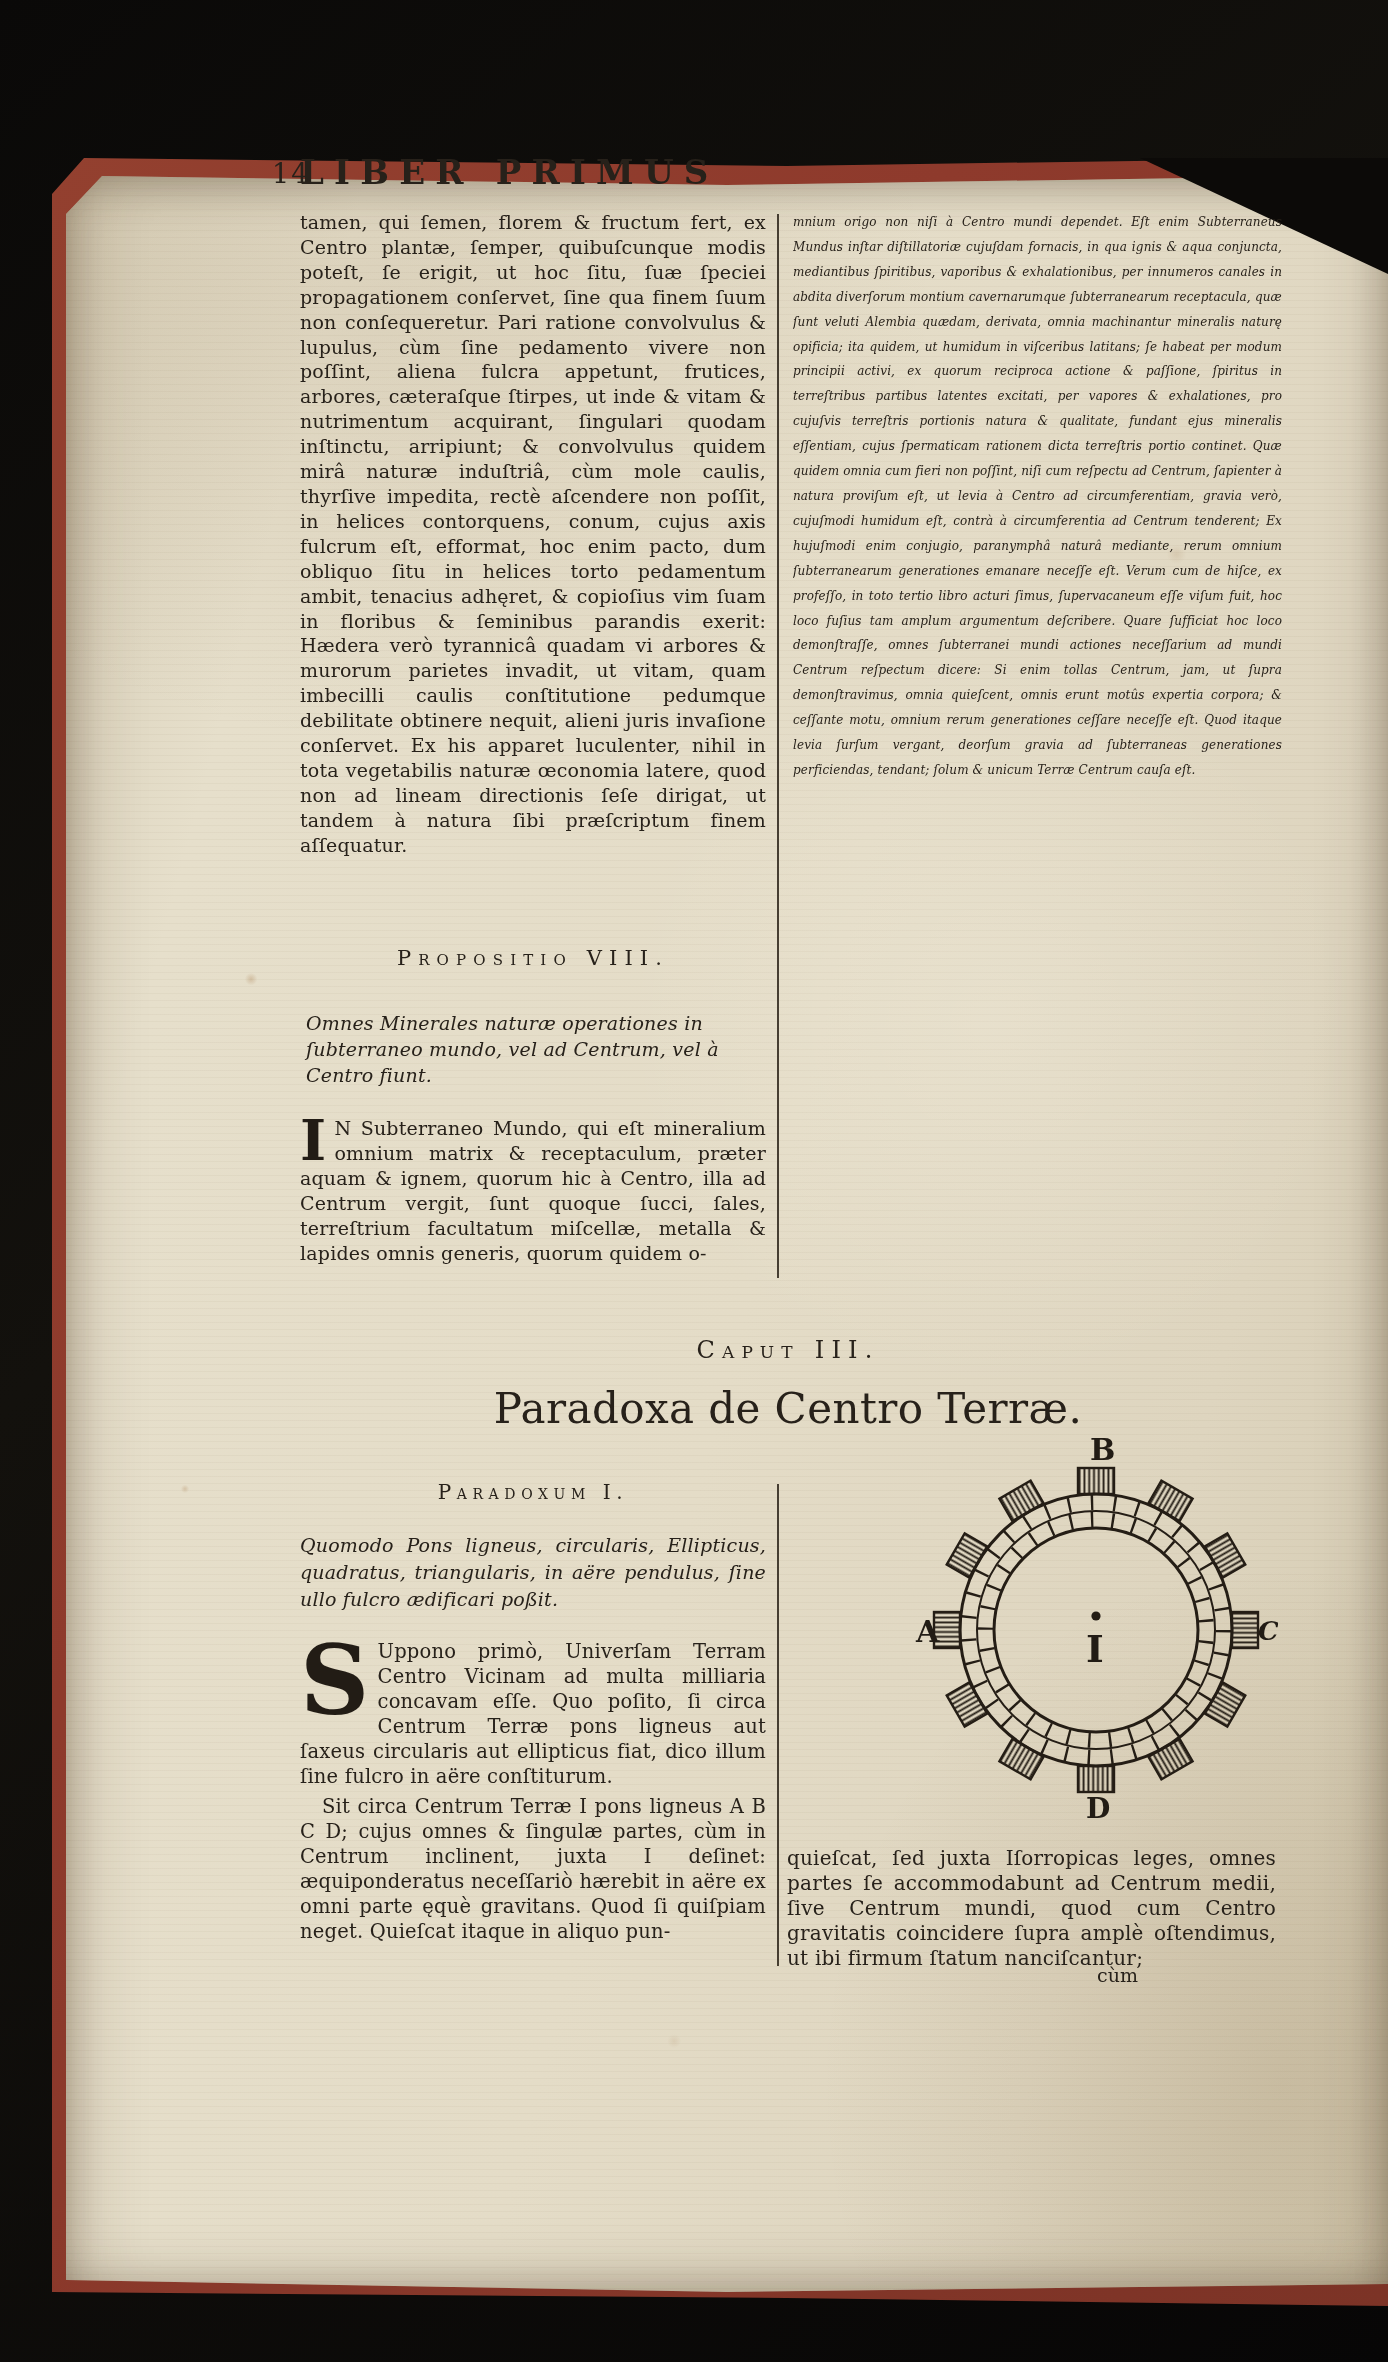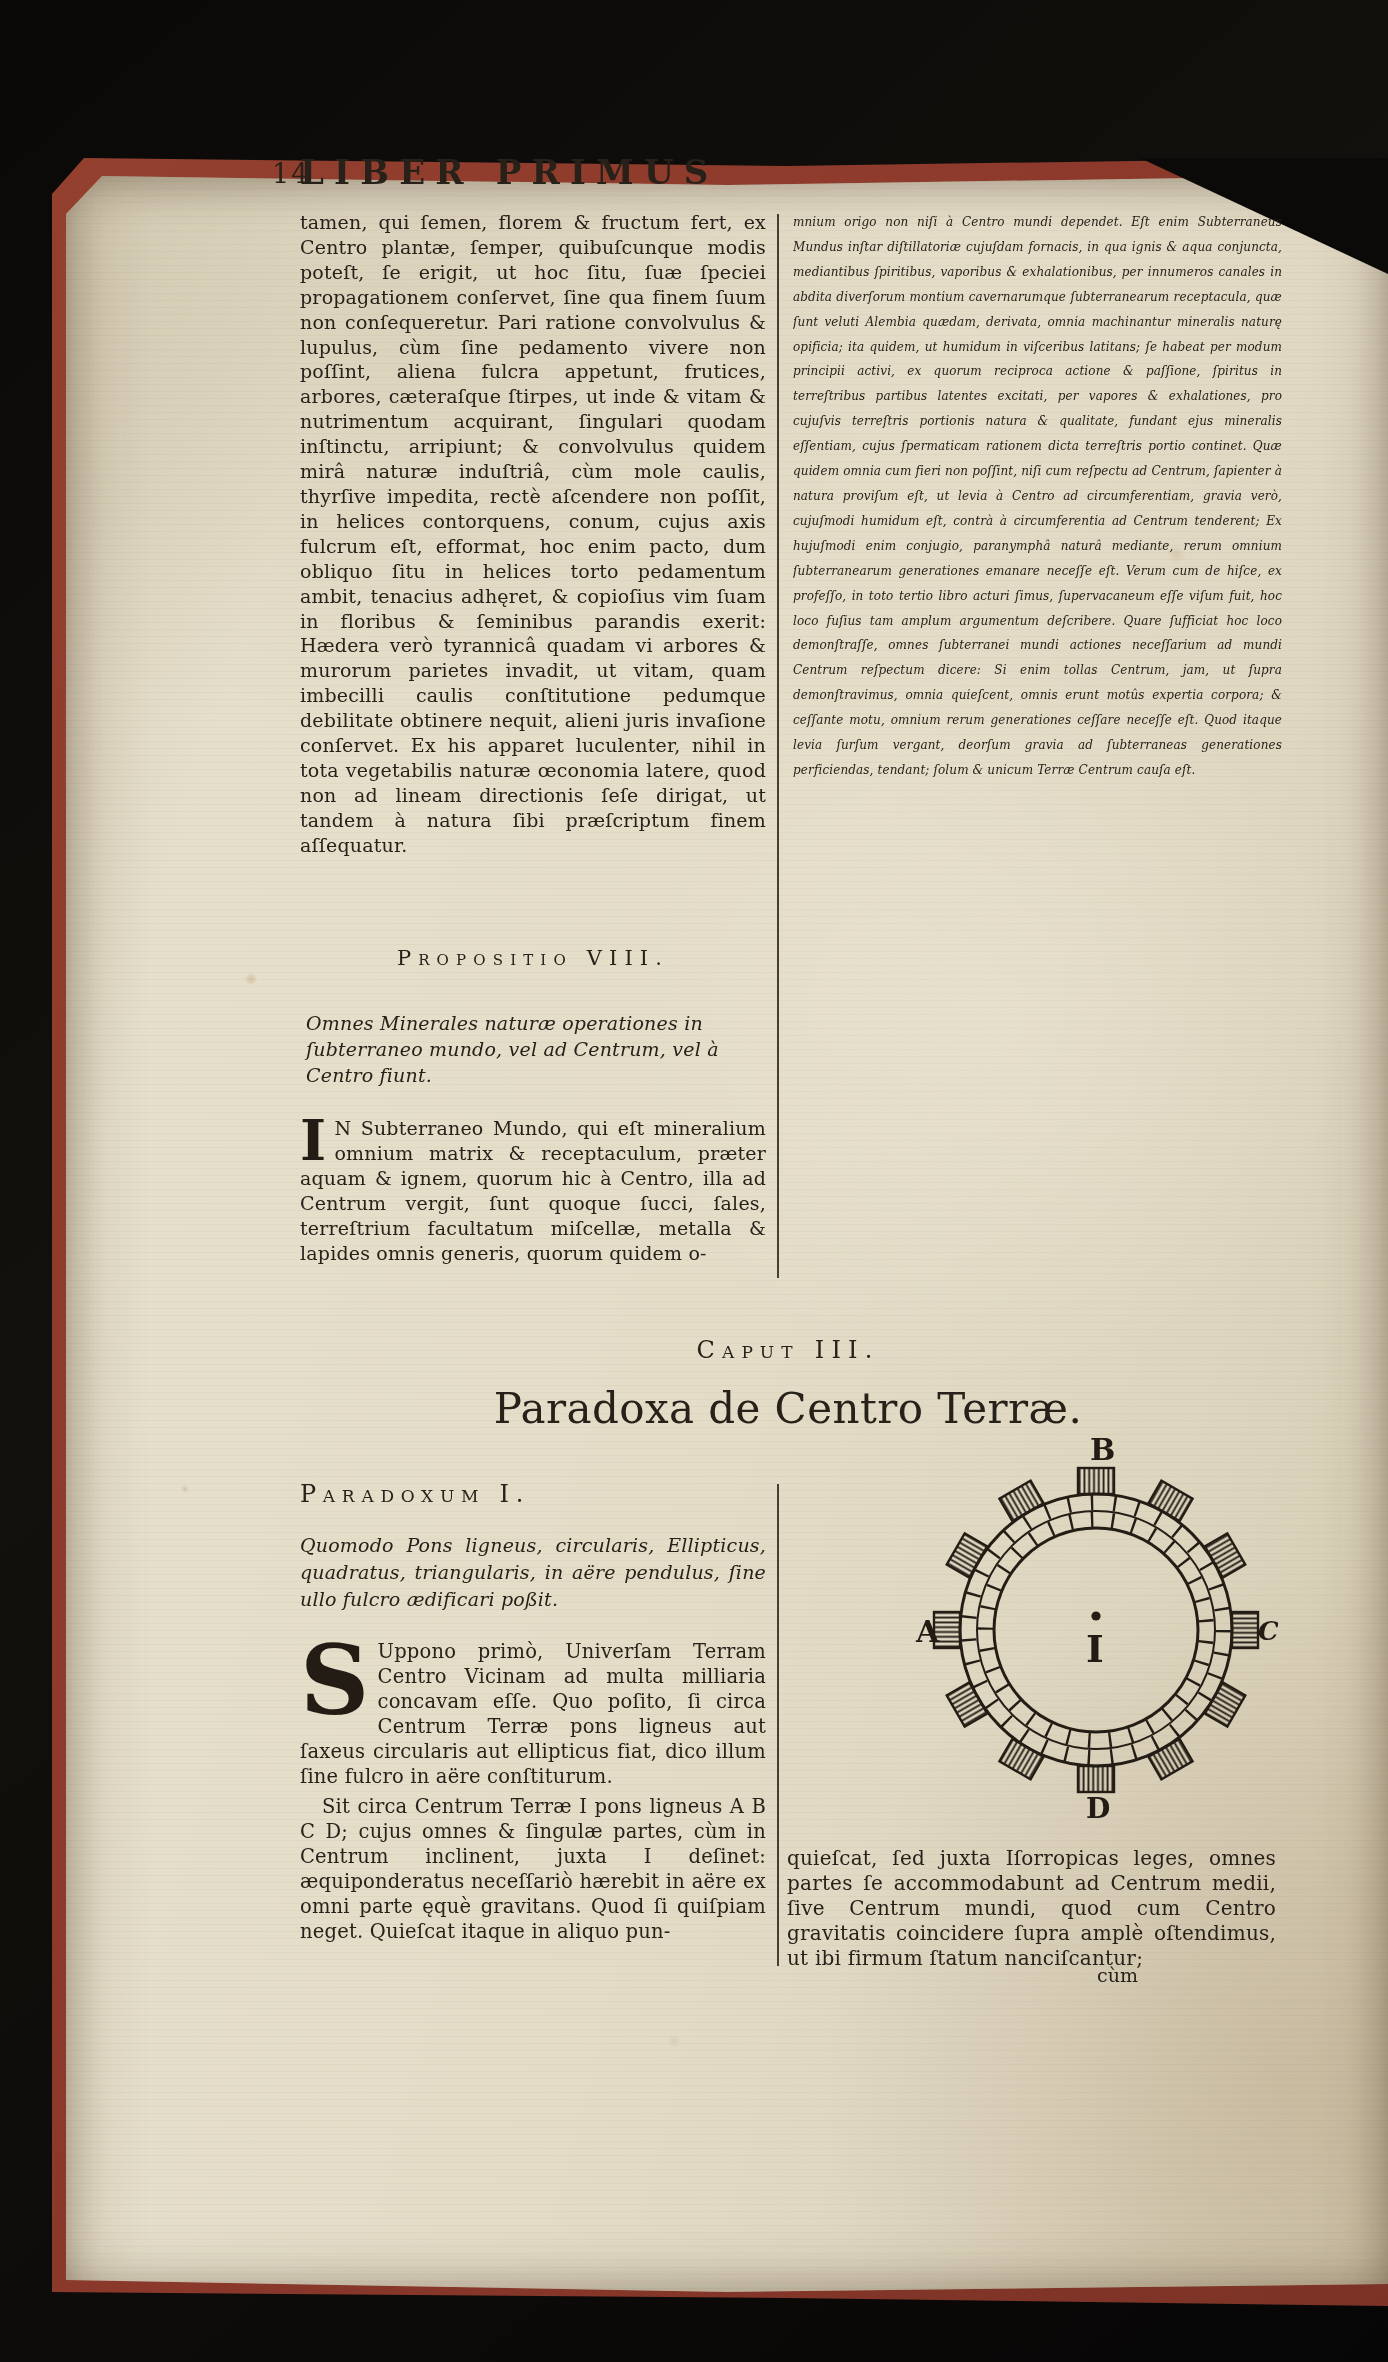--- a/index.html
+++ b/index.html
@@ -68,22 +68,22 @@
   .rcol1{left:793px; top:210px; width:489px; height:1072px; overflow:hidden; font-size:12px;font-style:italic;}
 
   .dropcap{float:left; font-weight:bold; color:#221c15;}
   .dc-i{font-size:56px; line-height:44px; padding:2px 8px 0 0;}
   .dc-s{font-size:96px; line-height:74px; padding:4px 8px 0 0;}
 
   .caput{position:absolute; left:300px; top:1336px; width:976px; text-align:center;
     font-size:24px; letter-spacing:.30em; font-variant:small-caps;}
   .chapter-title{position:absolute; left:300px; top:1384px; width:976px; text-align:center;
     font-size:42px; letter-spacing:.01em;}
-  .par-head{position:absolute; left:300px; top:1480px; width:466px; text-align:left;
-    font-size:24px; letter-spacing:.28em; font-variant:small-caps;}
+  .par-head{position:absolute; left:300px; top:1480px; width:466px; text-align:center;
+    font-size:20px; letter-spacing:.28em; font-variant:small-caps;}
   .par-stmt{left:300px; top:1532px; width:466px; font-style:italic; font-size:19px;
     line-height:27px; font-weight:500;}
   .lower1{left:300px; top:1640px; width:466px; height:165px; overflow:hidden;}
   .lower2{left:300px; top:1747px; width:466px; height:172px; overflow:hidden;margin-top:48px;}
   .lower2 p{text-indent:22px;}
   .narrow{left:787px; top:1482px; width:132px; height:336px; overflow:hidden; font-size:19px;}
   .below{left:787px; top:1846px; width:489px; height:128px; overflow:hidden; font-size:20px;}
   .catchword{position:absolute; left:1097px; top:1964px; font-size:19px;}
 
   .diagram{position:absolute; left:914px; top:1436px; width:364px; height:384px;}

